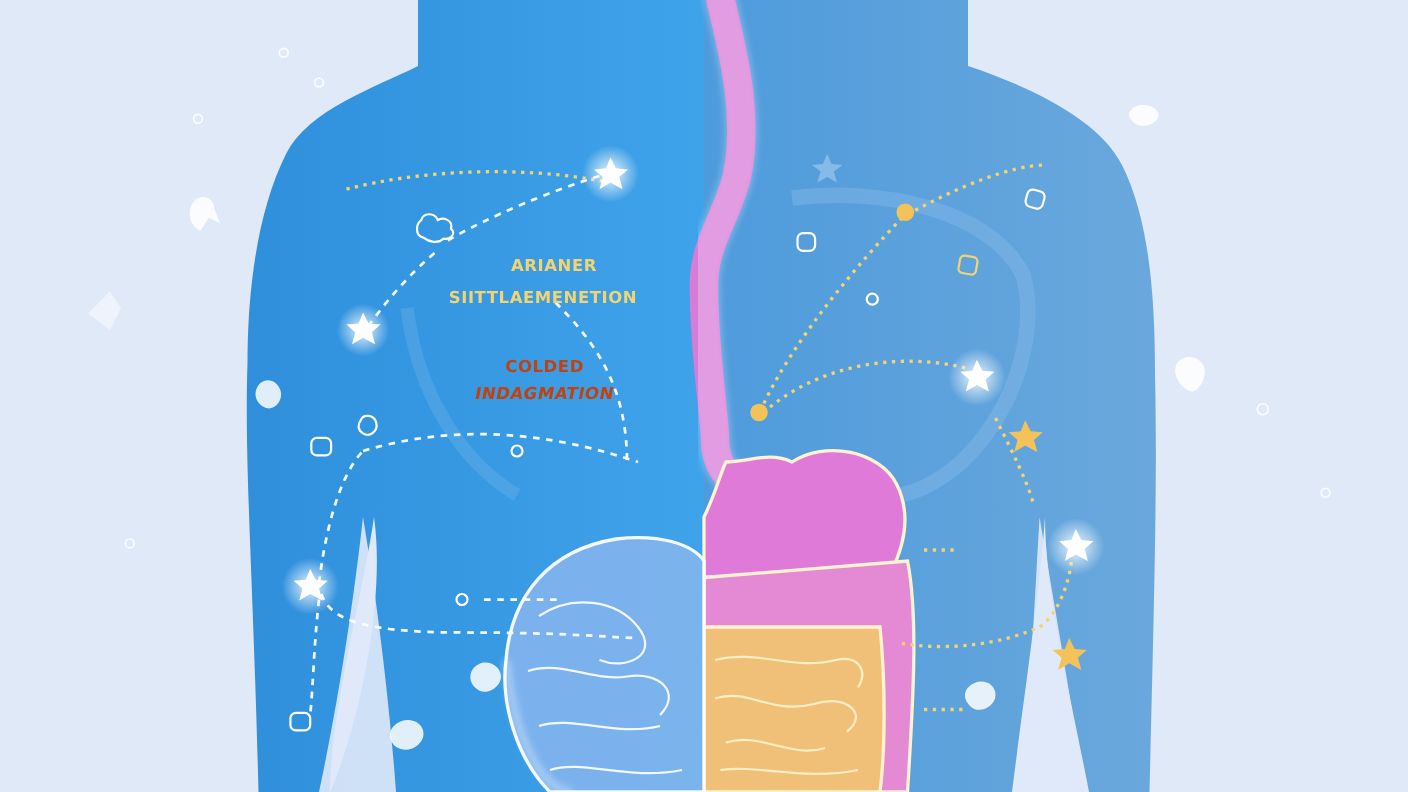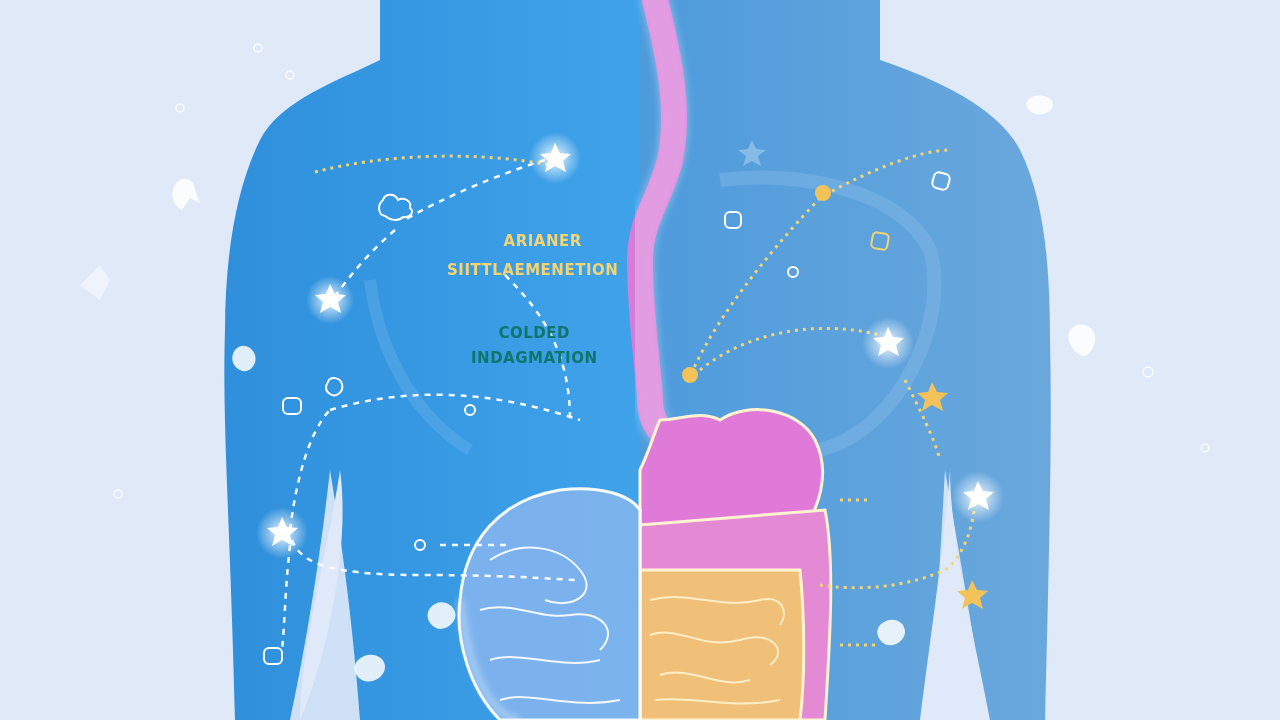--- a/index.html
+++ b/index.html
@@ -1,22 +1,22 @@
 <!DOCTYPE html>
 <html><head>
 <meta charset="utf-8">
 <style>
   html,body{margin:0;padding:0;}
   body{width:1280px;height:720px;overflow:hidden;background:#dfe9f8;font-family:"DejaVu Sans",sans-serif;}
   .scene{position:relative;width:1280px;height:720px;}
   svg{position:absolute;left:0;top:0;}
-  .label{position:absolute;font-family:"DejaVu Sans",sans-serif;font-weight:bold;letter-spacing:0.5px;line-height:1.25;text-align:center;margin-left:39px;}
+  .label{position:absolute;font-family:"DejaVu Sans",sans-serif;font-weight:bold;letter-spacing:0.5px;line-height:1.25;text-align:center;}
   .label span{display:block;}
   .yellow{color:#f3d470;}
-  .cream{color:#0f766e;}
+  .cream{color:#c2410c;}
 </style>
 </head>
 <body>
 
 <div class="scene">
   <svg width="1280" height="720" viewBox="0 0 1280 720">
     <defs>
       <radialGradient id="glow" cx="50%" cy="50%" r="50%">
         <stop offset="0%" stop-color="#ffffff" stop-opacity="0.9"></stop>
         <stop offset="100%" stop-color="#ffffff" stop-opacity="0"></stop>
@@ -148,16 +148,16 @@
     <path d="M80 285 L100 265 L110 280 L100 300 Z" fill="#ffffff" opacity="0.5"></path>
   </svg>
 
   <div class="label yellow" style="left:408px;top:232px;font-size:15px;">
     <span style="padding-left:20px;">ARIANER</span>
     <span style="margin-top:10px;">SIITTLAEMENETION</span>
   </div>
 
   <div class="label cream" style="left:432px;top:324px;font-size:15px;">
     <span>COLDED</span>
-    <span style="margin-top:6px;">INDAGMATION</span>
+    <span style="margin-top:6px;font-style:italic;">INDAGMATION</span>
   </div>
 
 </div>
 
 </body></html>

